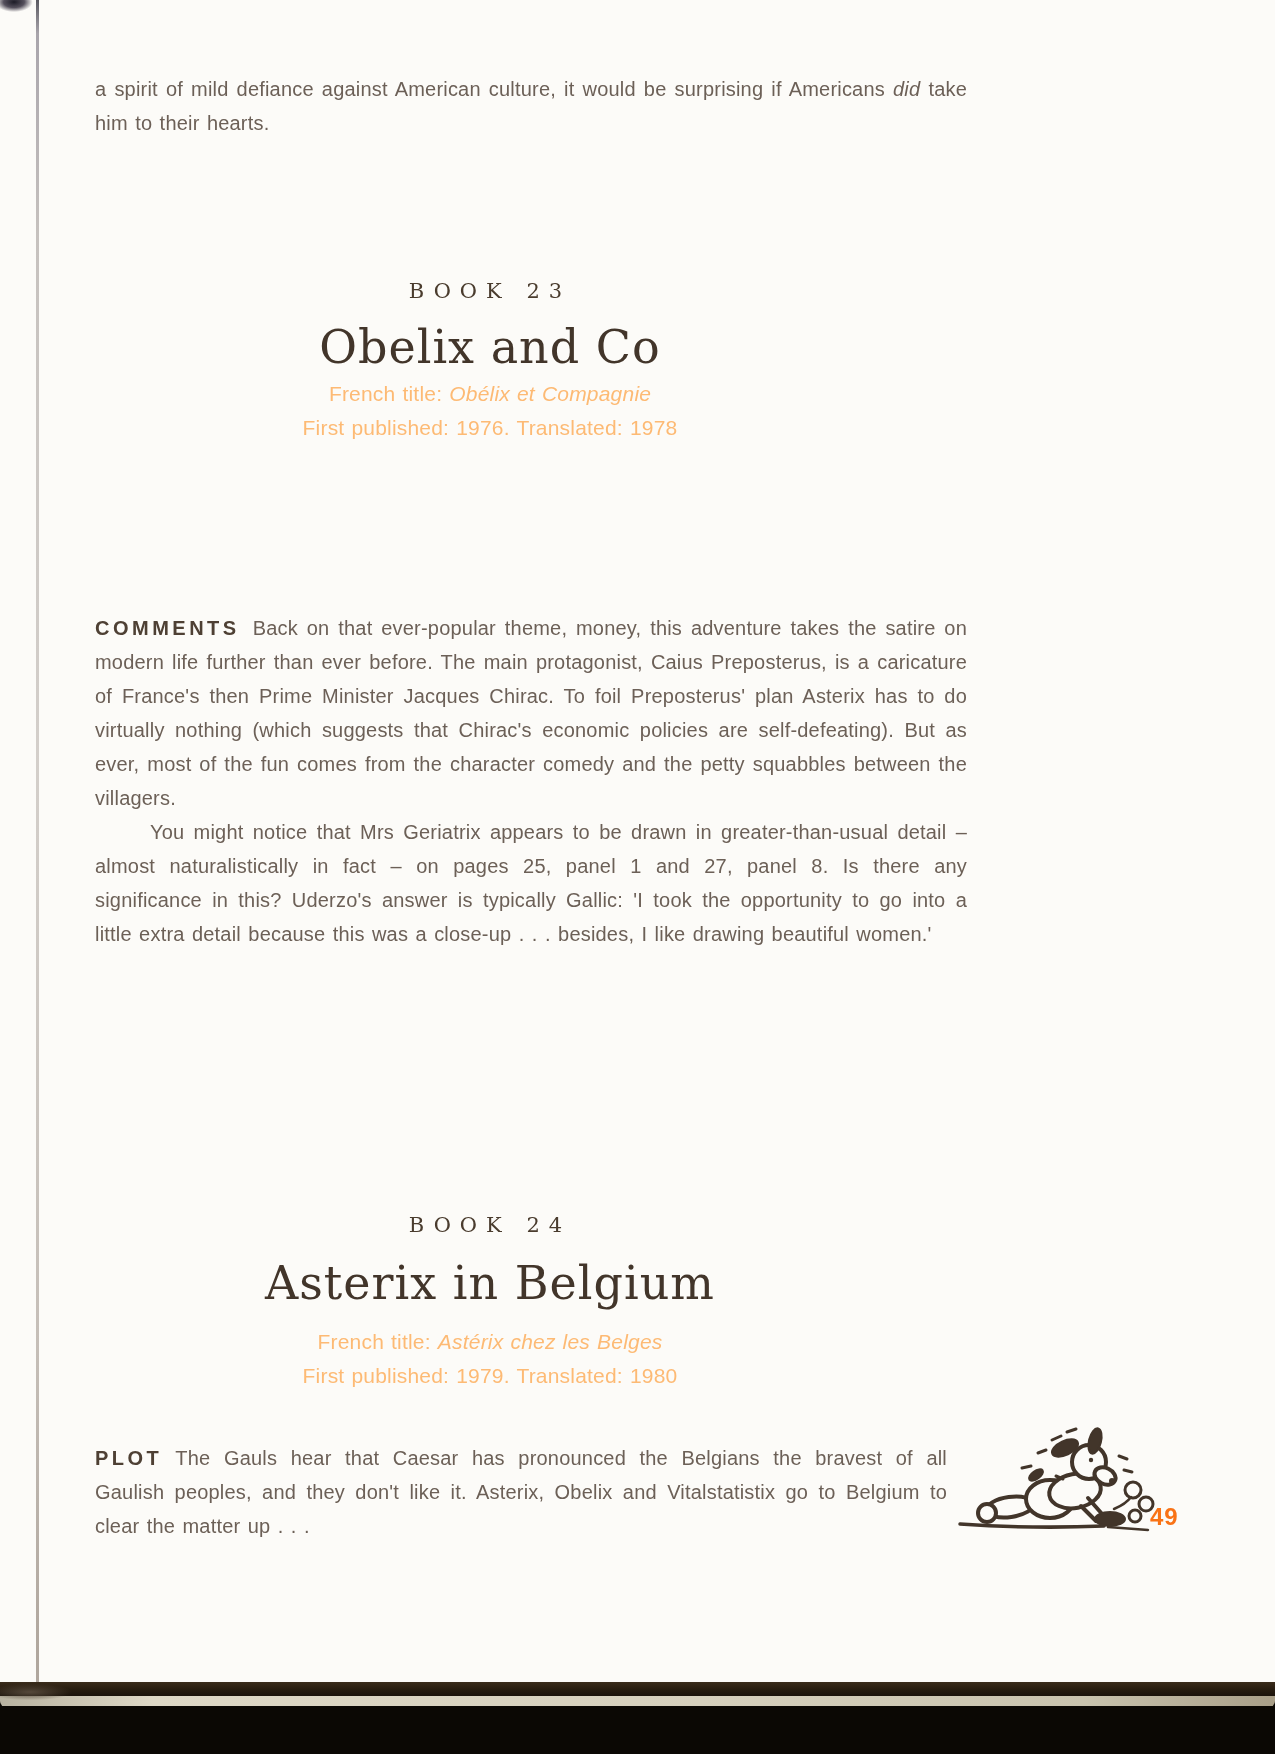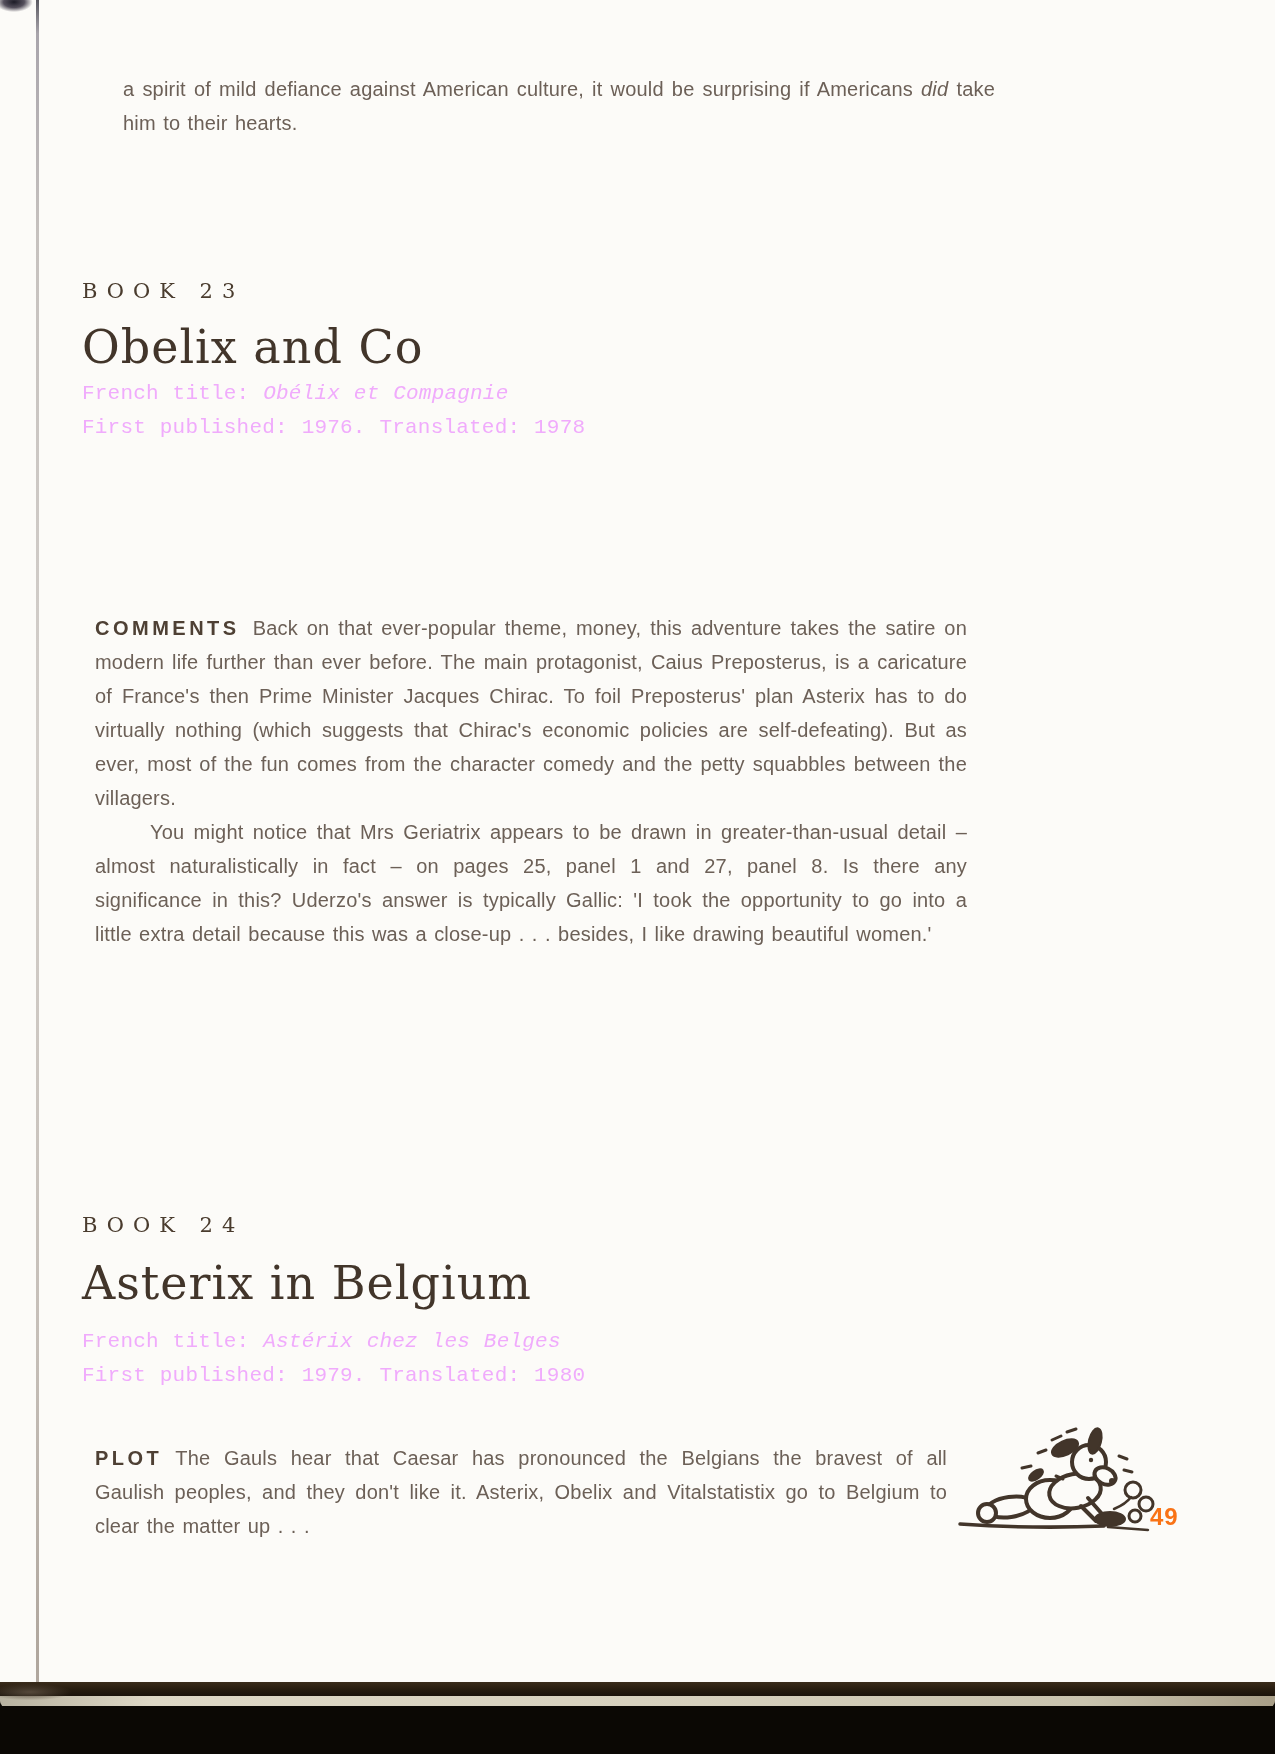--- a/index.html
+++ b/index.html
@@ -16,45 +16,45 @@
      background:linear-gradient(180deg,#3a2c1b 0%,#241a0e 55%,#17100a 100%);}
   .edge-light{position:absolute;left:0;top:1696px;width:1275px;height:11px;
      background:linear-gradient(90deg,#b8b2a0 0%,#ded8c6 12%,#d6d0bd 55%,#c9c3ae 85%,#a99f88 100%);
      border-radius:0 0 6px 6px;}
   .edge-black{position:absolute;left:0;top:1706px;width:1275px;height:48px;background:#0b0804;}
   .edge-notch{position:absolute;left:0;top:1678px;width:110px;height:26px;
      background:radial-gradient(ellipse 60px 12px at 30px 14px,#55483a 0%,rgba(252,251,248,0) 70%);}
 
   
   .col{position:absolute;left:95px;width:872px;}
-  .headcol{position:absolute;left:82px;width:790px;}
+  .headcol{position:absolute;left:95px;width:790px;text-align:center;}
   .body-text{font-size:20px;line-height:34px;color:#6c6057;text-align:justify;
      letter-spacing:.2px;word-spacing:1.6px;margin:0;}
   .indent{text-indent:55px;}
   .body-text em{font-style:italic;}
   .sec-label{font-family:"DejaVu Serif","Liberation Serif",serif;font-size:21px;color:#4a3c2e;
      letter-spacing:9px;}
   .sec-title{font-family:"DejaVu Serif","Liberation Serif",serif;font-size:46px;color:#42352a;
      letter-spacing:1px;line-height:50px;}
-  .sec-sub{font-size:21px;color:#f0abfc;letter-spacing:.2px;word-spacing:1px;line-height:33px;font-family:Liberation Mono, monospace;}
+  .sec-sub{font-size:21px;color:#fdba74;letter-spacing:.2px;word-spacing:1px;line-height:33px;}
   .sec-sub .ftitle{font-style:italic;}
   .para-label{font-weight:bold;letter-spacing:3.5px;color:#4e4034;margin-right:13px;}
   .page-num{position:absolute;left:1150px;top:1503px;font-size:24px;font-weight:bold;
      color:#f97316;letter-spacing:1px;}
   .dog{position:absolute;left:952px;top:1396px;width:215px;height:152px;}
 </style>
 </head>
 <body>
 
 <div class="stage">
   <div class="paper"></div>
   <div class="gutter-line"></div>
   <div class="corner-blob"></div>
 
-  <div class="col" style="top:72px;margin-left:28px;">
+  <div class="col" style="top:72px;">
     <p class="body-text"><span>a spirit of mild defiance against American culture, it would be surprising if Americans </span><em>did</em><span> take him to their hearts.</span></p>
   </div>
 
   <div class="headcol" style="top:279px;">
     <span class="sec-label">BOOK 23</span>
   </div>
   <div class="headcol" style="top:322px;">
     <span class="sec-title">Obelix and Co</span>
   </div>
   <div class="headcol sec-sub" style="top:377px;"><span>French title: </span><span class="ftitle">Obélix et Compagnie</span></div>

